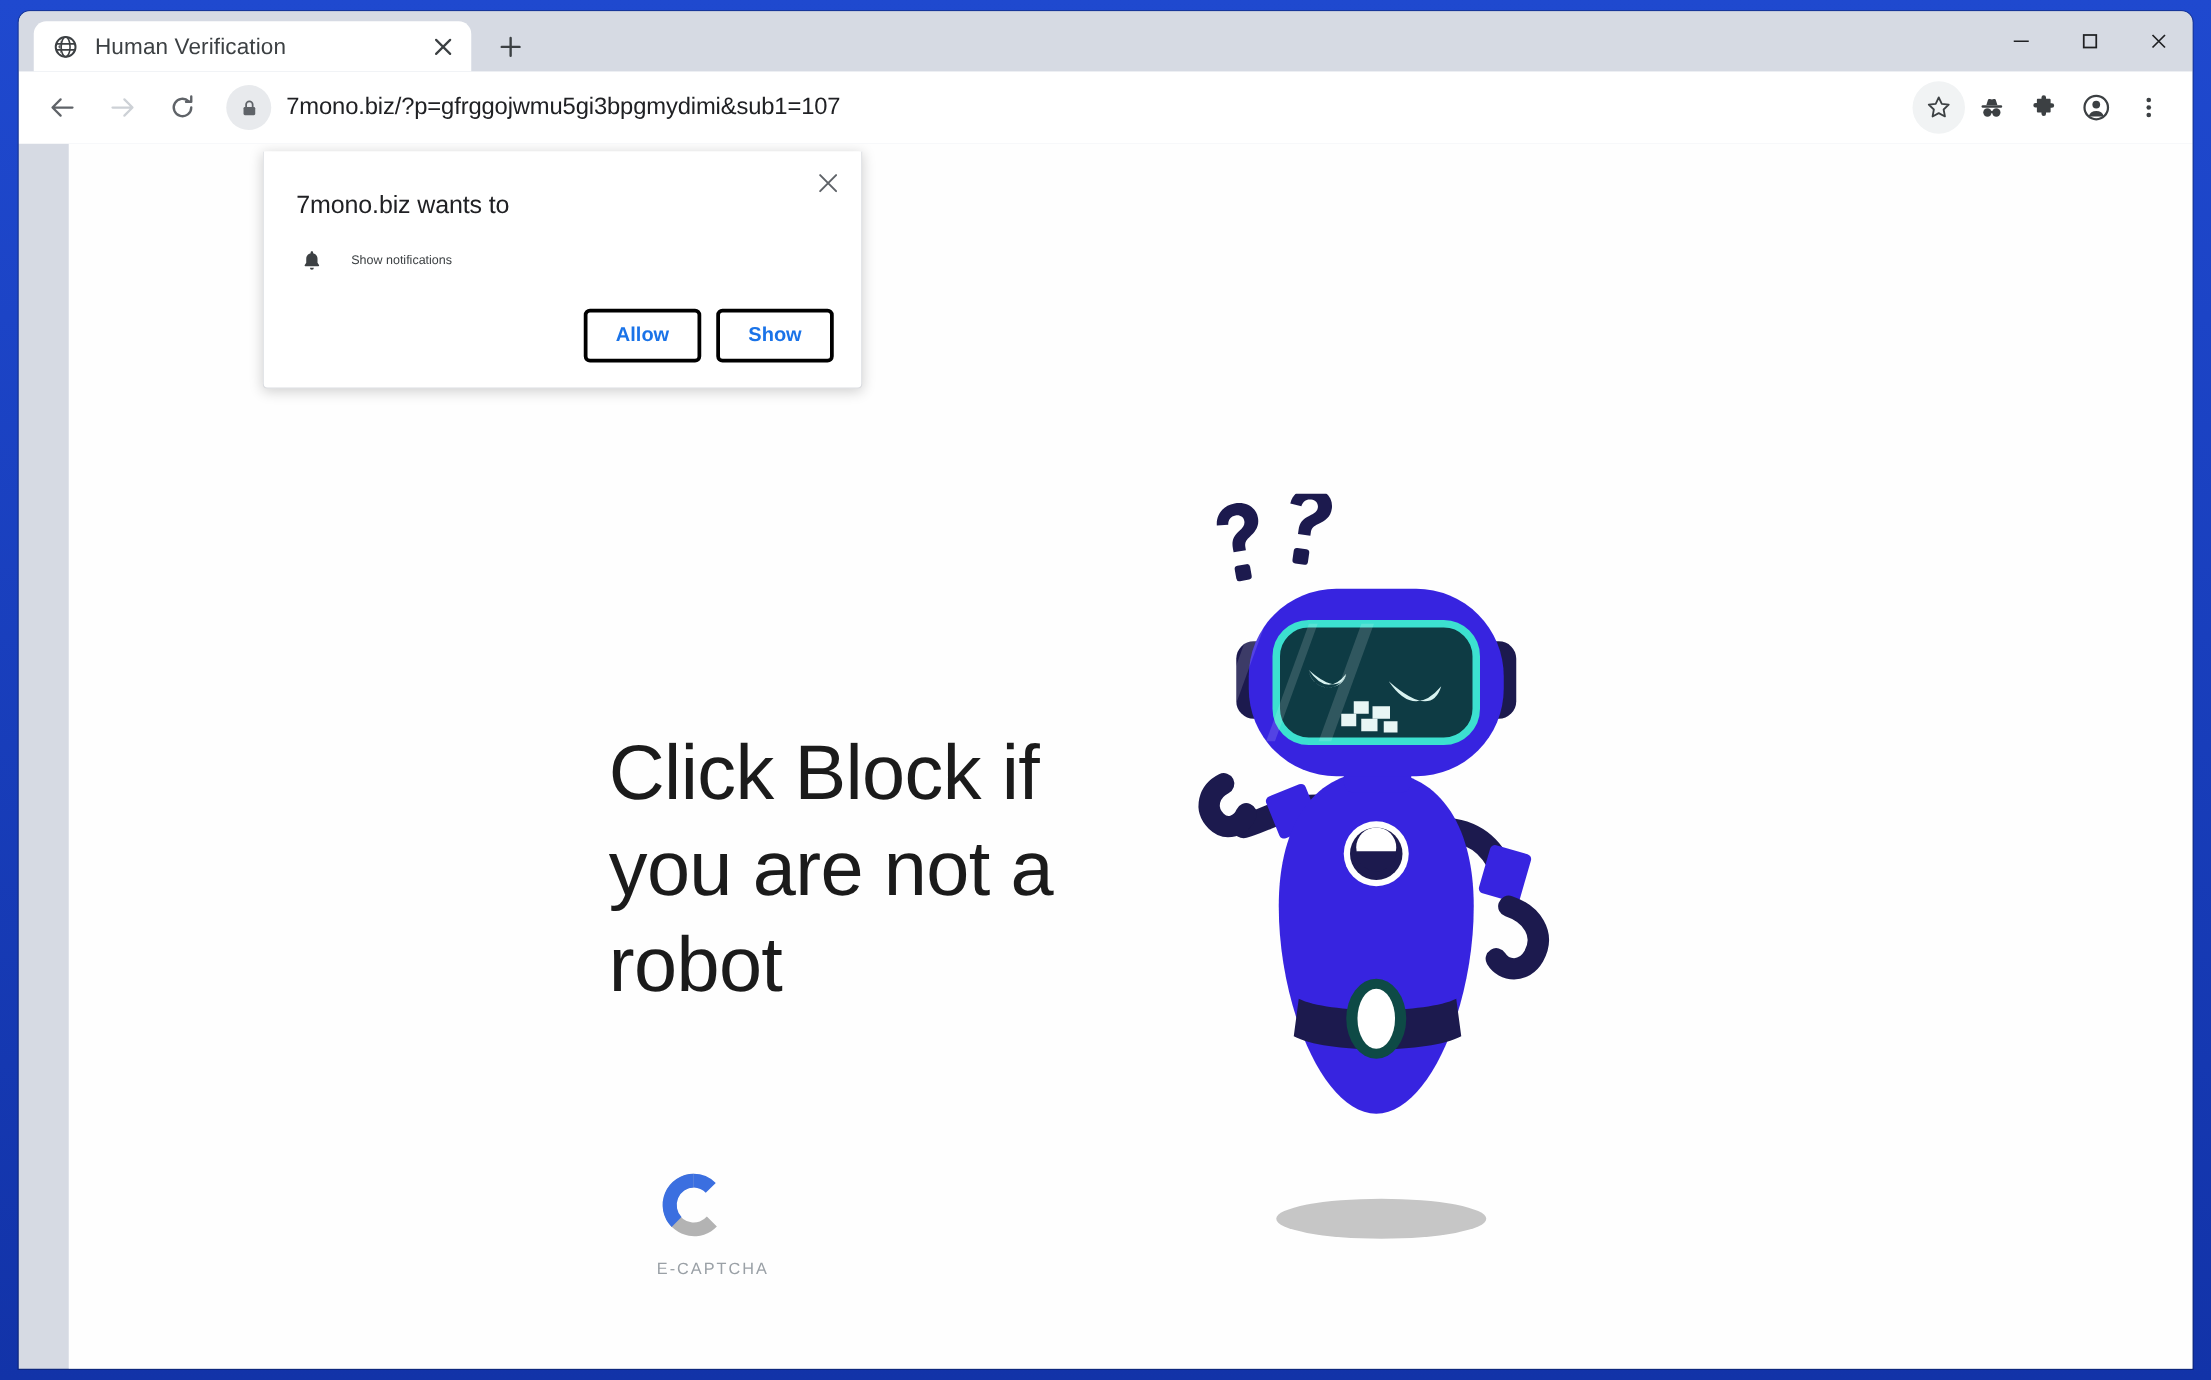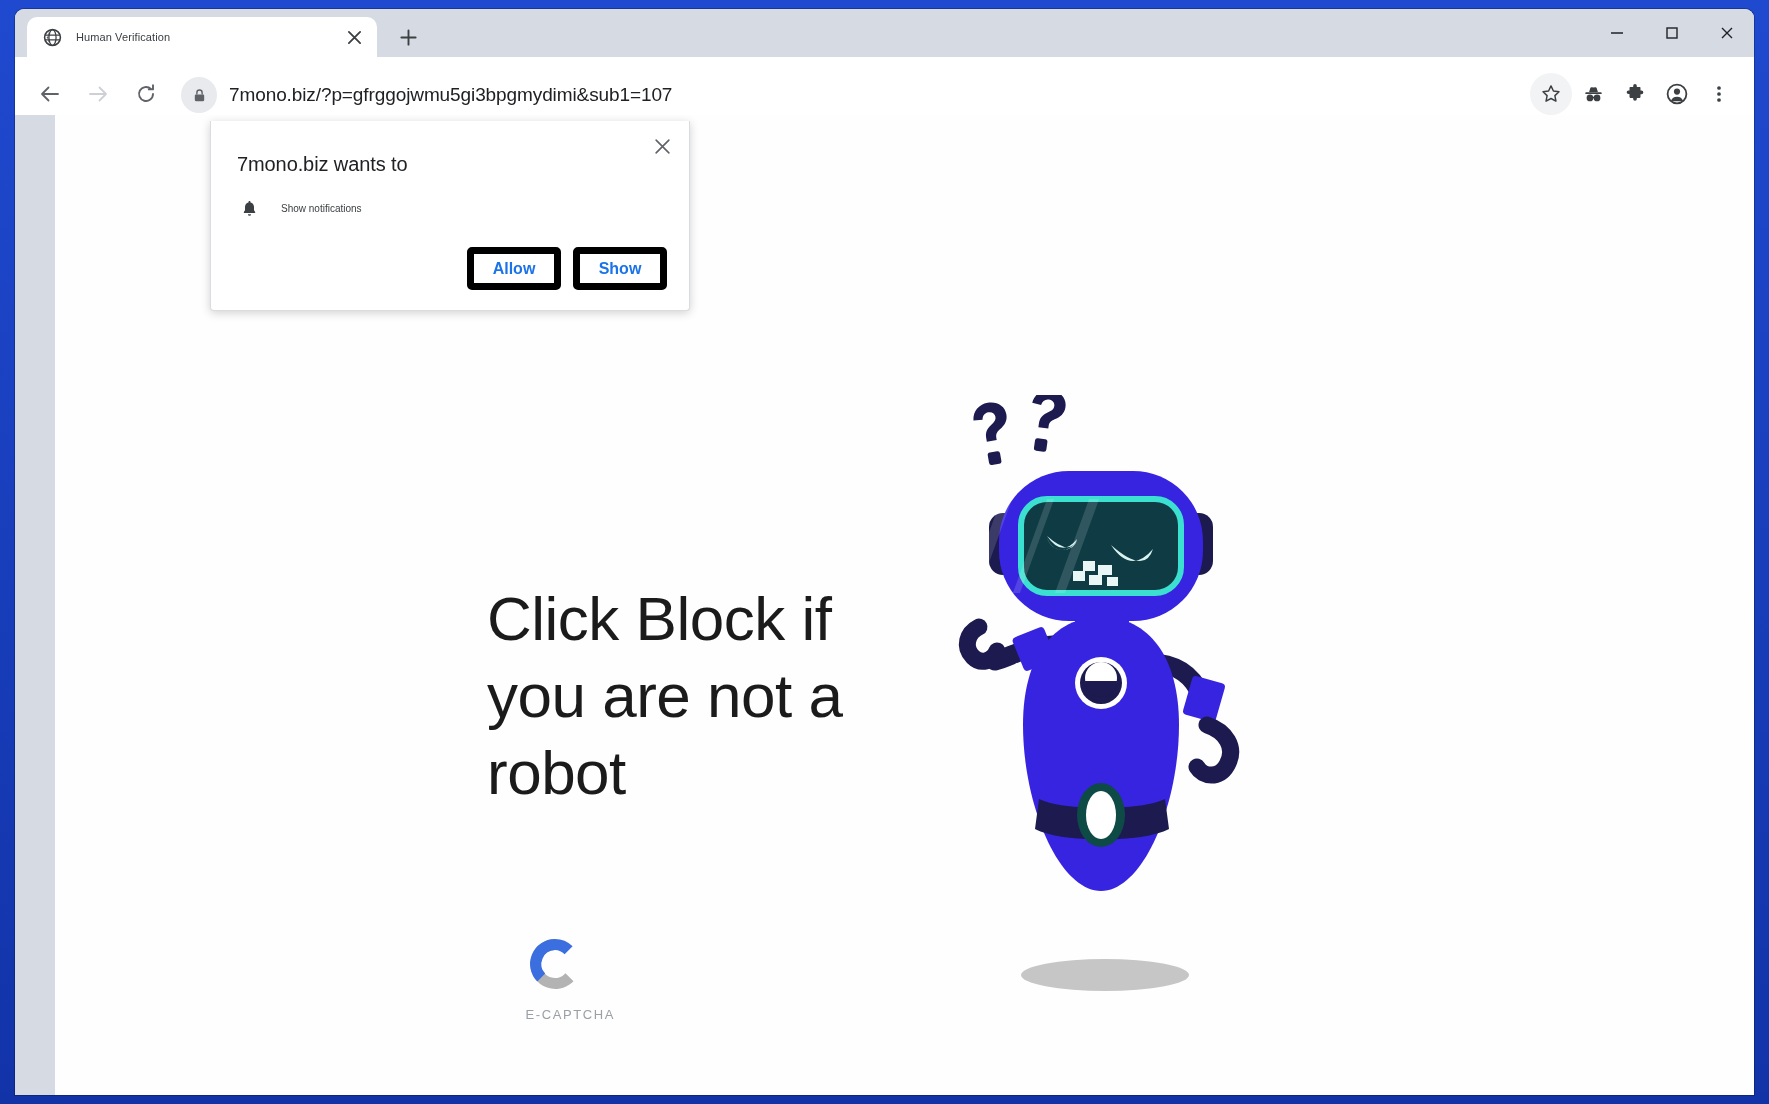--- a/index.html
+++ b/index.html
@@ -37,21 +37,21 @@
     padding:0 10px 0 16px;
     box-sizing:border-box;
     position:relative;
   }
   .tab-favicon{
     width:19px;height:19px;flex:0 0 19px;margin-right:14px;
     display:flex;align-items:center;justify-content:center;
   }
   .tab-title{
     flex:1 1 auto;
-    font-size:11px;color:#3c4043;
+    font-size:18px;color:#3c4043;
     white-space:nowrap;overflow:hidden;text-overflow:ellipsis;
     letter-spacing:.1px;
   }
   .tab-close{
     width:26px;height:26px;flex:0 0 26px;
     display:flex;align-items:center;justify-content:center;
     border-radius:50%;
   }
   .newtab{
     width:34px;height:34px;margin-left:14px;margin-bottom:3px;
@@ -60,21 +60,21 @@
   }
   .wincontrols{
     position:absolute;right:0;top:0;height:48px;display:flex;align-items:center;
   }
   .wc{
     width:55px;height:48px;display:flex;align-items:center;justify-content:center;
   }
   
   .toolbar{
     flex:0 0 58px;height:58px;background:#fff;
-    display:flex;align-items:flex-end;
+    display:flex;align-items:center;
     padding:0 14px;box-sizing:border-box;
   }
   .navbtn{
     width:42px;height:42px;flex:0 0 42px;
     display:flex;align-items:center;justify-content:center;
     border-radius:50%;margin-right:6px;
   }
   .omnibox{
     flex:1 1 auto;height:40px;margin:0 10px 0 8px;
     background:#fff;border-radius:20px;
@@ -123,21 +123,21 @@
   .perm-row{
     position:absolute;left:26px;top:75px;display:flex;align-items:center;
   }
   .perm-bell{width:24px;height:24px;display:flex;align-items:center;justify-content:center;margin-right:20px;}
   .perm-label{font-size:10px;color:#3c4043;}
   .perm-actions{
     position:absolute;right:22px;bottom:20px;display:flex;gap:12px;
   }
   .perm-btn{
     min-width:94px;height:43px;padding:0 18px;
-    border:7px solid #000000;border-radius:5px;
+    border:3px solid #000000;border-radius:5px;
     background:#fff;color:#1a73e8;
     font-size:16px;font-weight:bold;
     font-family:"Liberation Sans", sans-serif;
     display:flex;align-items:center;justify-content:center;
     box-sizing:border-box;
   }
   
   .headline{
     position:absolute;left:432px;top:466px;width:420px;
     font-size:62px;line-height:1.24;

